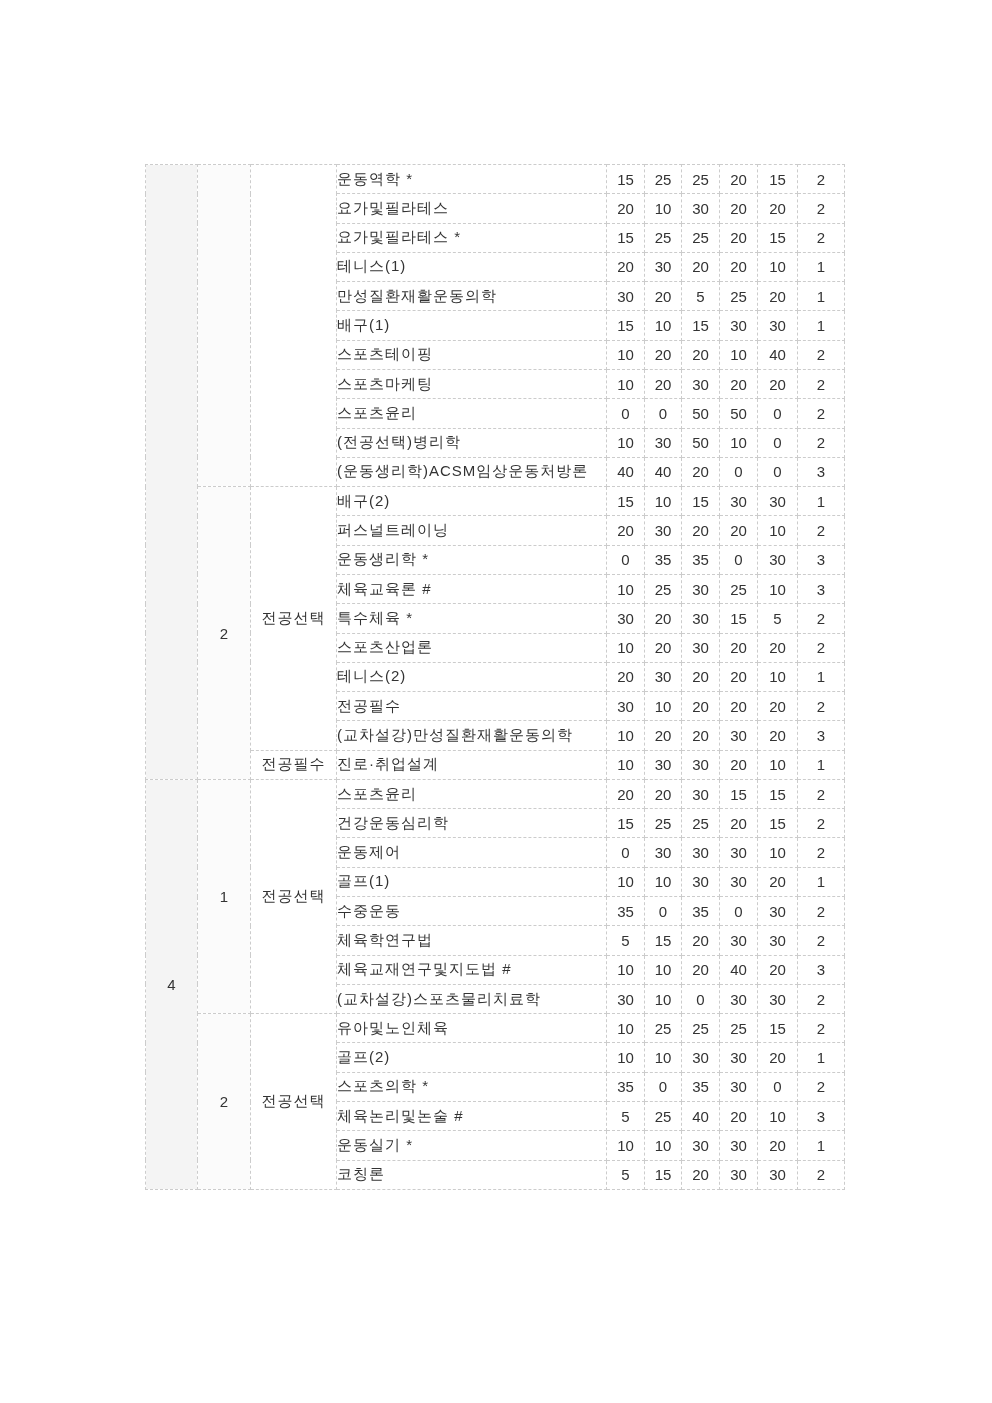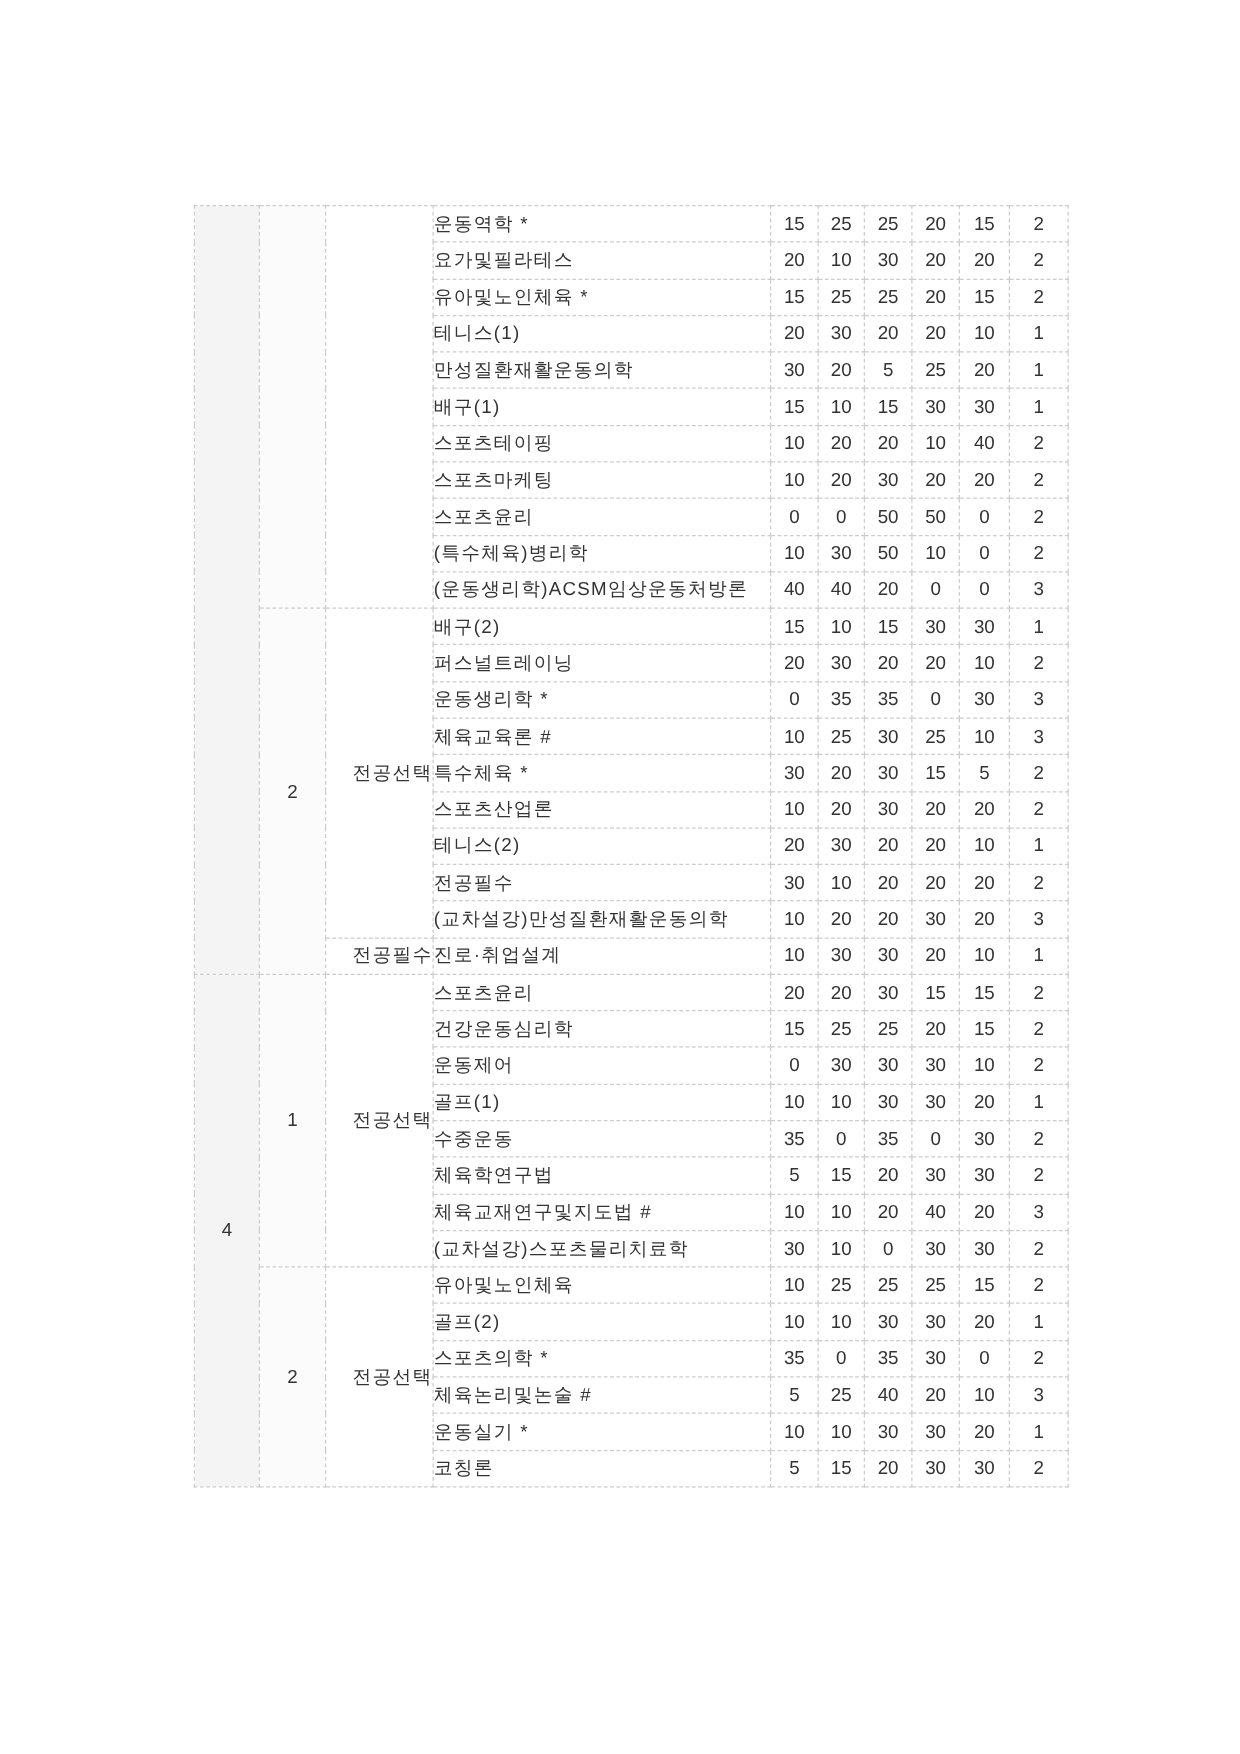--- a/index.html
+++ b/index.html
@@ -11,21 +11,21 @@
     position: relative;
     width: 992px;
     height: 1403px;
     background: #ffffff;
     overflow: hidden;
     font-family: "Liberation Sans", "DejaVu Sans", sans-serif;
     color: #333333;
   }
   table.curriculum {
     position: absolute;
-    left: 155px;
+    left: 145px;
     top: 164px;
     width: 699px;
     height: 1026px;
     border-collapse: collapse;
     table-layout: fixed;
     font-size: 15px;
     color: #333333;
   }
   table.curriculum td {
     border: 1px dashed #cccccc;
@@ -40,21 +40,21 @@
     vertical-align: top;
     padding-top: 6px;
   }
   td.semester-cell {
     background: #fbfbfb;
     text-align: center;
     vertical-align: top;
     padding-top: 6px;
   }
   td.category-cell {
-    text-align: right;
+    text-align: center;
     vertical-align: top;
     padding-top: 6px;
     letter-spacing: 1px;
   }
   td.course-cell {
     text-align: left;
     padding-left: 4px;
     letter-spacing: 1px;
   }
   td.val-cell {
@@ -94,21 +94,21 @@
         <tr>
           <td class="course-cell">요가및필라테스</td>
           <td class="val-cell">20</td>
           <td class="val-cell">10</td>
           <td class="val-cell">30</td>
           <td class="val-cell">20</td>
           <td class="val-cell">20</td>
           <td class="val-cell">2</td>
         </tr>
         <tr>
-          <td class="course-cell">유아및노인체육 *</td>
+          <td class="course-cell">요가및필라테스 *</td>
           <td class="val-cell">15</td>
           <td class="val-cell">25</td>
           <td class="val-cell">25</td>
           <td class="val-cell">20</td>
           <td class="val-cell">15</td>
           <td class="val-cell">2</td>
         </tr>
         <tr>
           <td class="course-cell">테니스(1)</td>
           <td class="val-cell">20</td>
@@ -157,21 +157,21 @@
         <tr>
           <td class="course-cell">스포츠윤리</td>
           <td class="val-cell">0</td>
           <td class="val-cell">0</td>
           <td class="val-cell">50</td>
           <td class="val-cell">50</td>
           <td class="val-cell">0</td>
           <td class="val-cell">2</td>
         </tr>
         <tr>
-          <td class="course-cell">(특수체육)병리학</td>
+          <td class="course-cell">(전공선택)병리학</td>
           <td class="val-cell">10</td>
           <td class="val-cell">30</td>
           <td class="val-cell">50</td>
           <td class="val-cell">10</td>
           <td class="val-cell">0</td>
           <td class="val-cell">2</td>
         </tr>
         <tr>
           <td class="course-cell">(운동생리학)ACSM임상운동처방론</td>
           <td class="val-cell">40</td>

